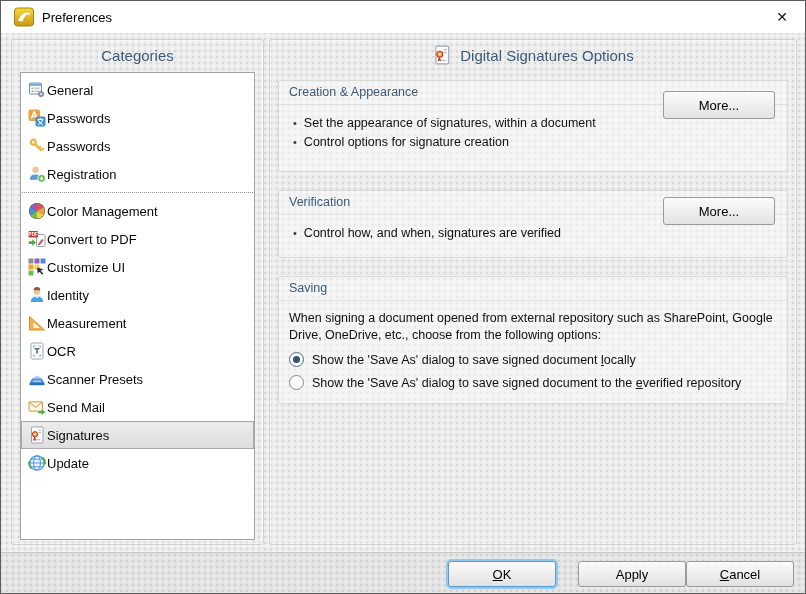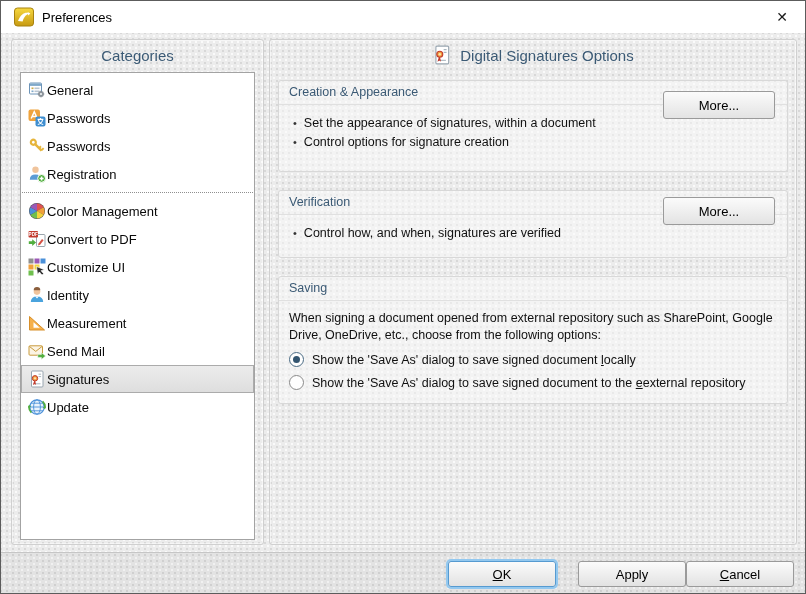--- a/index.html
+++ b/index.html
@@ -204,20 +204,41 @@
               <svg viewBox="0 0 18 18">
                 <path d="M1.5 16 L16.5 16 L1.5 2.5 Z" fill="#f5b04a" stroke="#d78f2a"></path>
                 <path d="M5.5 13.8 L11.8 13.8 L5.5 8.2 Z" fill="#fff"></path>
               </svg>
             </span>
     <span class="item-label">Measurement</span>
   </div>
           <div class="list-item">
     <span class="item-icon">
               <svg viewBox="0 0 18 18">
+                <rect x="3" y="1" width="12" height="16" rx="1.5" fill="#fff" stroke="#98a5b0"></rect>
+                <path d="M5.5 5.5 v-1.5 h2 M12.5 4 v1.5 M10.5 4 h2 M5.5 12.5 v1.5 h2 M12.5 14 v-1.5 M10.5 14 h2" stroke="#98a5b0" fill="none"></path>
+                <path d="M6.5 6.8 h5 M9 6.8 v5" stroke="#4a6e8a" stroke-width="1.5" fill="none"></path>
+              </svg>
+            </span>
+    <span class="item-label">OCR</span>
+  </div>
+          <div class="list-item">
+    <span class="item-icon">
+              <svg viewBox="0 0 18 18">
+                <path d="M3.8 8.4 L9 5.4 L14.2 8.4 Z" fill="#a9cdec"></path>
+                <path d="M1.5 13 L4.2 8.6 H13.8 L16.5 13 Z" fill="#4a90d9"></path>
+                <rect x="1.5" y="13" width="15" height="2.2" rx="0.6" fill="#2f6fb2"></rect>
+                <rect x="5" y="10.6" width="8" height="1" fill="#dbeafa"></rect>
+              </svg>
+            </span>
+    <span class="item-label">Scanner Presets</span>
+  </div>
+          <div class="list-item">
+    <span class="item-icon">
+              <svg viewBox="0 0 18 18">
                 <rect x="1" y="3.8" width="13.5" height="9.4" rx="1" fill="#fcf4e4" stroke="#c89b3c"></rect>
                 <path d="M1.4 4.4 L7.75 9.4 L14.1 4.4" fill="none" stroke="#c89b3c"></path>
                 <path d="M9.8 12.6 h3.6 v-2 l4.2 3.4 -4.2 3.4 v-2 H9.8 Z" fill="#51ae3e" stroke="#fff" stroke-width="0.5"></path>
               </svg>
             </span>
     <span class="item-label">Send Mail</span>
   </div>
           <div class="list-item selected">
     <span class="item-icon">
               <svg viewBox="0 0 18 18">
@@ -282,21 +303,21 @@
 
       <div class="section s3">
         <div class="section-title">Saving</div>
         <p class="desc">When signing a document opened from external repository such as SharePoint, Google Drive, OneDrive, etc., choose from the following options:</p>
         <label class="radio-row">
           <span class="radio checked"></span>
           <span><span>Show the 'Save As' dialog to save signed document </span><u>l</u><span>ocally</span></span>
         </label>
         <label class="radio-row">
           <span class="radio"></span>
-          <span><span>Show the 'Save As' dialog to save signed document to the </span><u>e</u><span>external repository</span></span>
+          <span><span>Show the 'Save As' dialog to save signed document to the </span><u>e</u><span>verified repository</span></span>
         </label>
       </div>
     </div>
 
     <div class="footer">
       <button class="btn btn-ok"><u>O</u><span>K</span></button>
       <button class="btn btn-apply">Apply</button>
       <button class="btn btn-cancel"><u>C</u><span>ancel</span></button>
     </div>
   </div>

